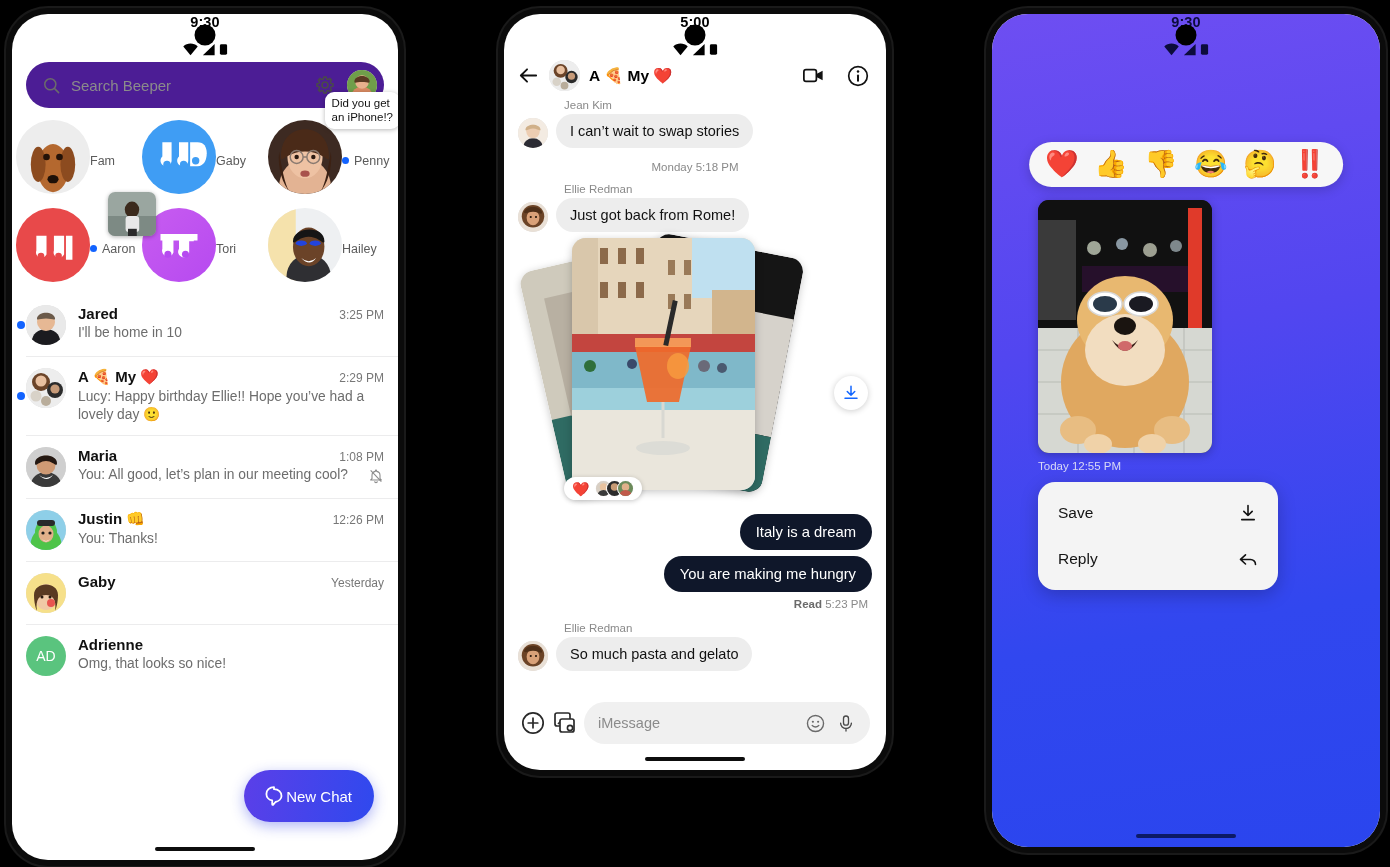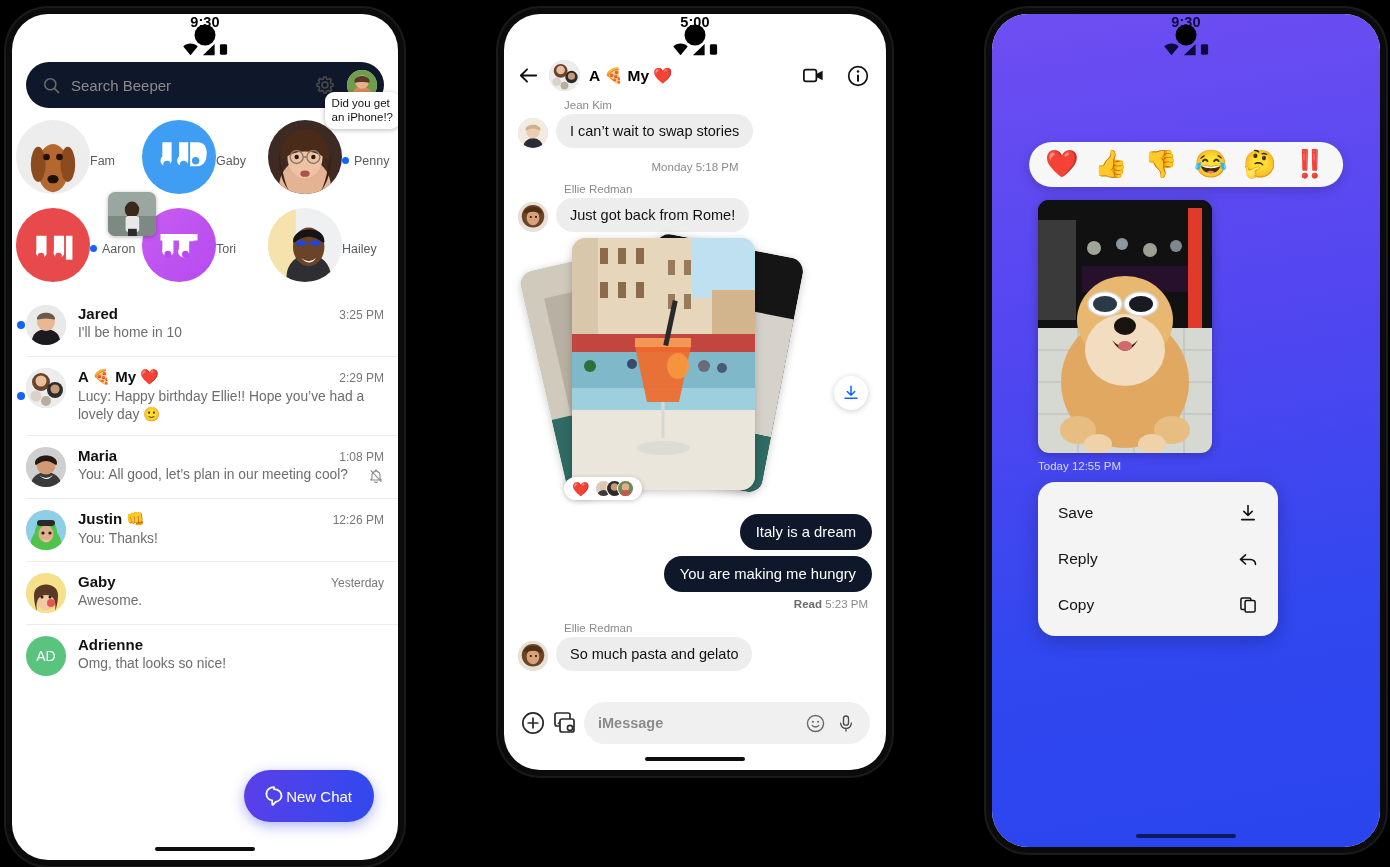--- a/index.html
+++ b/index.html
@@ -45,21 +45,21 @@
     width: 21px; height: 21px; border-radius: 50%;
     background: #000;
   }
   .dark .sb-time { color: #0c0c3c; }
   .avatar { border-radius: 50%; overflow: hidden; flex: none; position: relative; background: #ddd; }
   .avatar svg { display: block; width: 100%; height: 100%; }
 
   
   .searchbar {
     margin: 6px 14px 0 14px; height: 46px;
-    background: #0f172a; border-radius: 23px;
+    background: #4c1d95; border-radius: 23px;
     display: flex; align-items: center; padding: 0 7px 0 16px; gap: 10px;
   }
   .search-ph { flex: 1; color: #8b8b8b; font-size: 15px; }
   .gear { width: 24px; height: 24px; flex: none; }
   .me-avatar { width: 30px; height: 30px; }
 
   .stories { padding: 12px 4px 2px 4px; }
   .story-row { display: flex; }
   .story { flex: 1; display: flex; flex-direction: row; align-items: center; position: relative; }
   .story-pic { width: 74px; height: 74px; border-radius: 50%; overflow: hidden; position: relative; }
@@ -140,21 +140,21 @@
   }
   .msg-out { display: flex; justify-content: flex-end; margin-bottom: 6px; }
   .bub-out {
     background: #0f172a; color: #fff; font-size: 14.8px;
     padding: 10px 16px; border-radius: 20px; max-width: 250px;
   }
   .readstamp { text-align: right; font-size: 11.5px; color: #8a8a8a; margin: 2px 4px 12px 0; }
   .readstamp b { color: #6a6a6a; font-weight: 700; }
   .composer {
     position: absolute; left: 0; right: 0; bottom: 26px;
-    display: flex; align-items: center; gap: 6px; padding: 0 16px; font-weight: bold;
+    display: flex; align-items: center; gap: 6px; padding: 0 16px;
   }
   .comp-field {
     flex: 1; height: 42px; background: #f0f0f0; border-radius: 21px;
     display: flex; align-items: center; padding: 0 14px; gap: 10px;
   }
   .comp-ph { flex: 1; color: #8b8b8b; font-size: 14.5px; }
 
   
   .p3 { background: linear-gradient(170deg,#6e4ef2 0%,#5246f0 38%,#3147ef 72%,#2a45ee 100%); height: 100%; position: relative; }
   .react-bar {
@@ -456,23 +456,20 @@
                 <circle cx="16" cy="24" r="1.5" fill="#2a1a10"></circle>
                 <circle cx="24" cy="24" r="1.5" fill="#2a1a10"></circle>
                 <circle cx="25" cy="30" r="4" fill="#e8544f"></circle>
               </svg>
           </div>
           <div class="chat-main">
             <div class="chat-top">
               <div class="chat-name">Gaby</div>
               <div class="chat-time">Yesterday</div>
             </div>
-            <div class="chat-prev">
-                <span>Awesome.</span>
-              </div>
           </div>
         </div>
 
         <div class="chat-item">
           <div class="avatar chat-av" style="background:#5ac47e;display:flex;align-items:center;justify-content:center;color:#fff;font-size:14px">AD</div>
           <div class="chat-main">
             <div class="chat-top">
               <div class="chat-name">Adrienne</div>
               <div class="chat-time"></div>
             </div>
@@ -780,27 +777,20 @@
                 <path d="M12 3v12m0 0 5-5m-5 5-5-5" fill="none" stroke="#111" stroke-width="1.9" stroke-linecap="round" stroke-linejoin="round"></path>
                 <path d="M4.5 20h15" stroke="#111" stroke-width="1.9" stroke-linecap="round"></path>
               </svg>
           </div>
           <div class="ctx-item">
             <span>Reply</span>
             <svg width="20" height="20" viewBox="0 0 24 24">
                 <path d="M9 7 3 12.5 9 18M3.5 12.5H15a6 6 0 0 1 6 6" fill="none" stroke="#111" stroke-width="1.9" stroke-linecap="round" stroke-linejoin="round"></path>
               </svg>
           </div>
-          <div class="ctx-item">
-            <span>Copy</span>
-            <svg width="20" height="20" viewBox="0 0 24 24">
-                <rect x="3.5" y="3.5" width="12" height="14" rx="2" fill="none" stroke="#111" stroke-width="1.8"></rect>
-                <rect x="8.5" y="6.5" width="12" height="14" rx="2" fill="#f4f4f4" stroke="#111" stroke-width="1.8"></rect>
-              </svg>
-          </div>
         </div>
 
         <div class="home-ind light"></div>
       </div>
     </div>
   </div>
 
 </div>
 
 </body></html>

